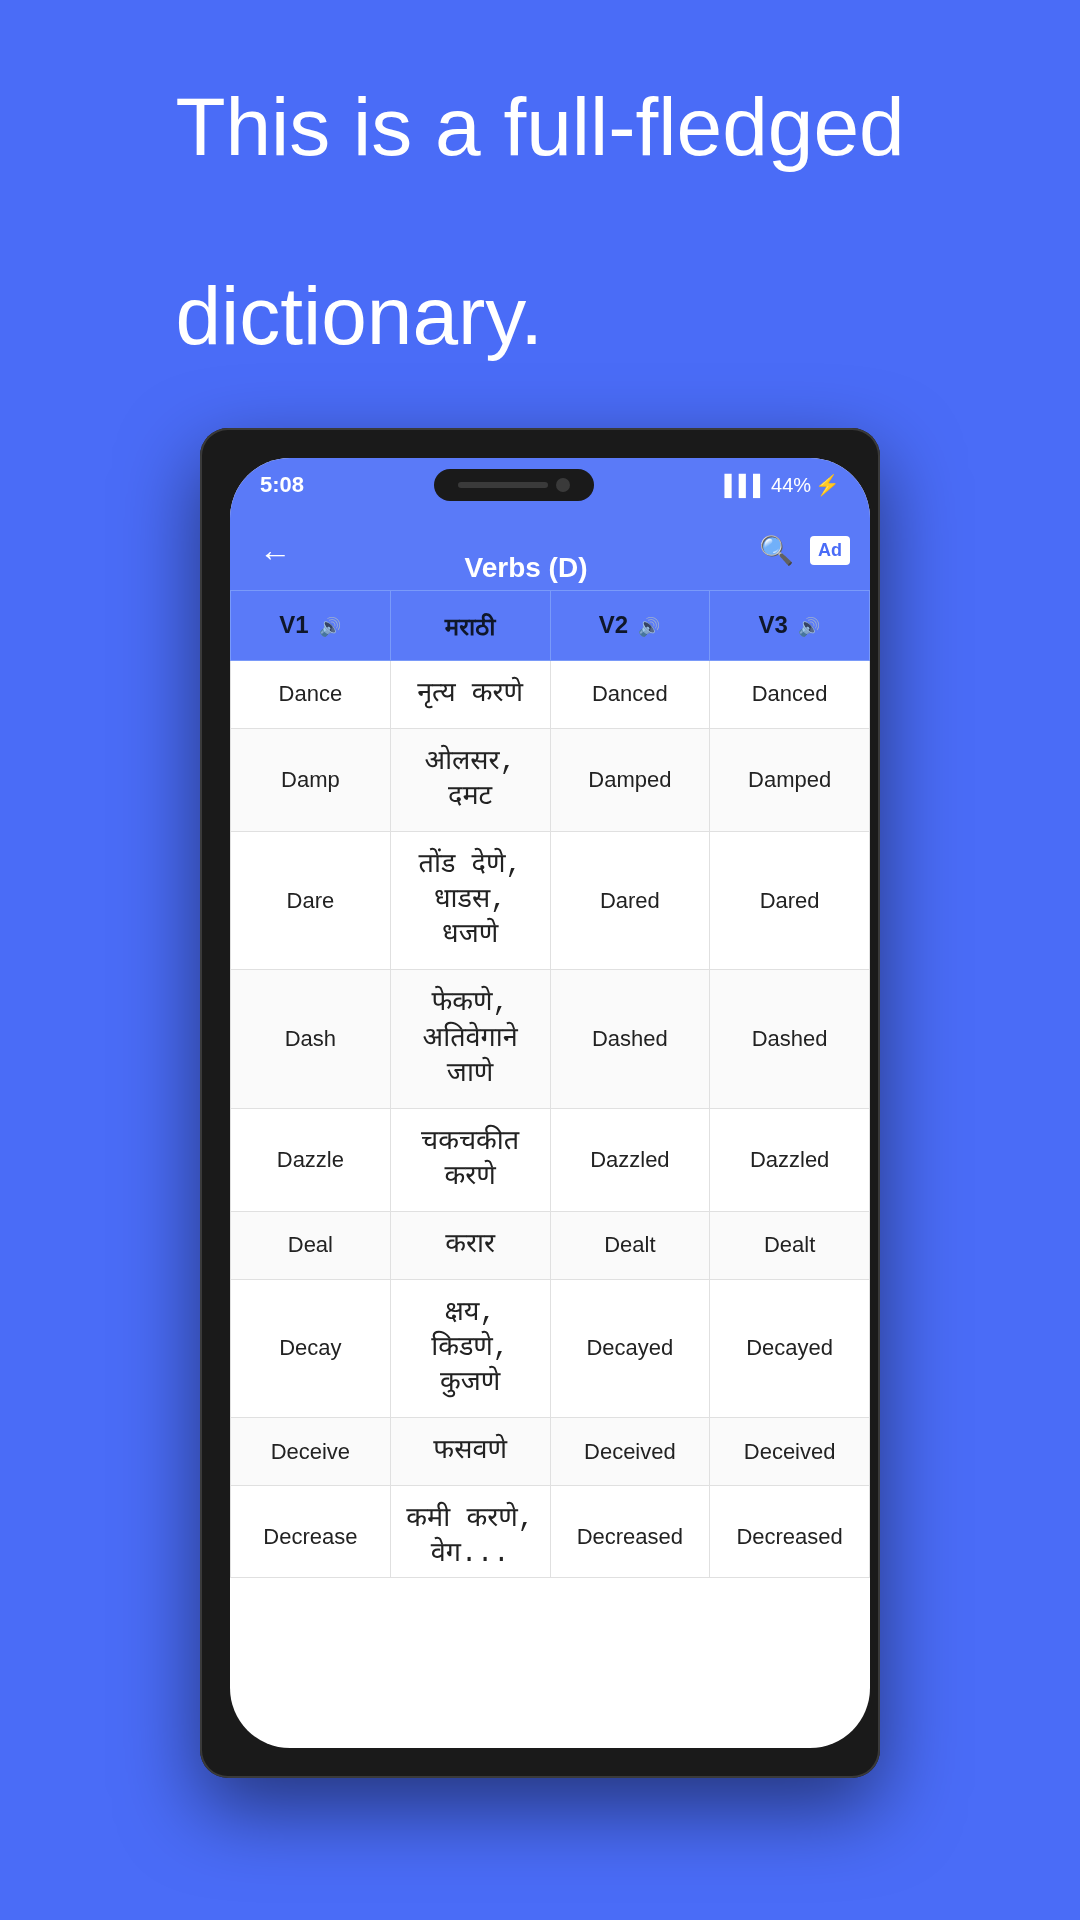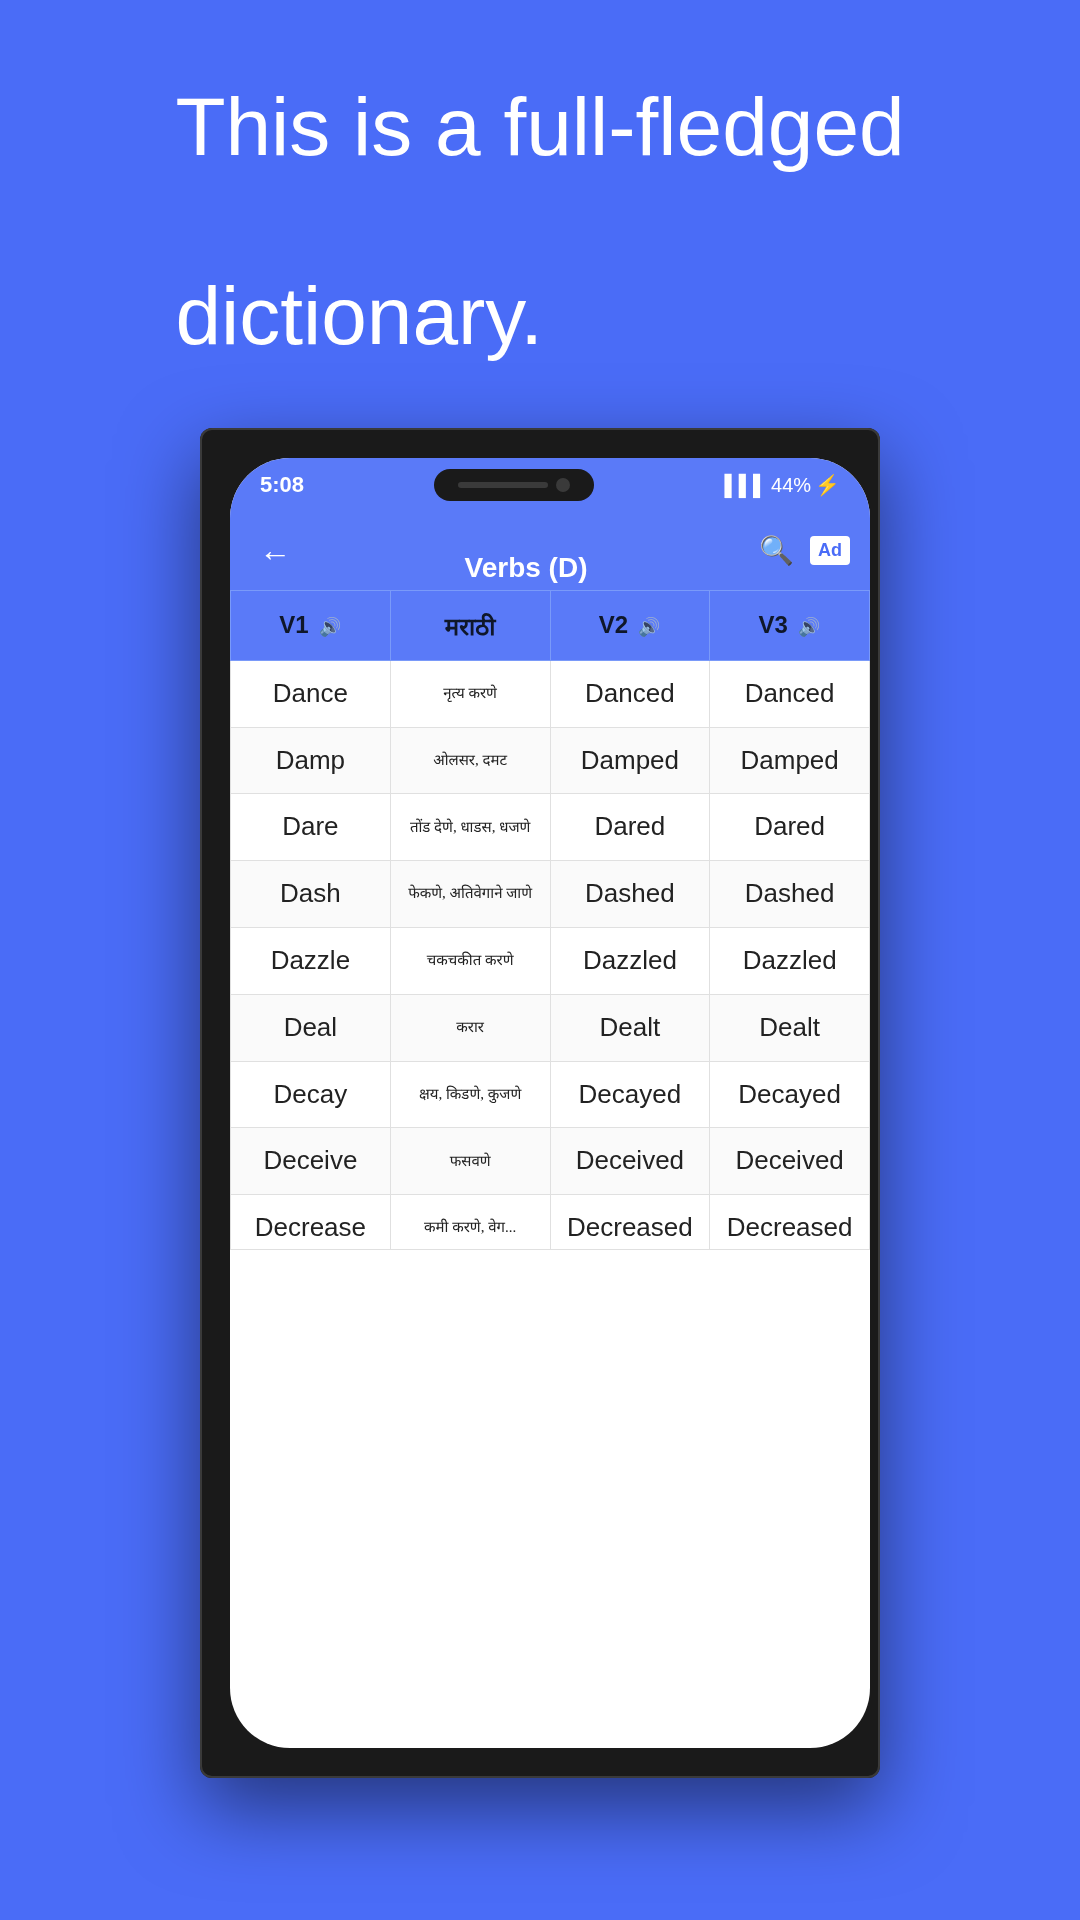--- a/index.html
+++ b/index.html
@@ -35,21 +35,21 @@
       display: flex;
       align-items: center;
       justify-content: center;
     }
 
     .phone-outer {
       position: relative;
       width: 680px;
       height: 1350px;
       background: #1a1a1a;
-      border-radius: 12px;
+      border-radius: 28px;
       box-shadow: 0 30px 80px rgba(0,0,0,0.5), inset 0 0 0 2px #3a3a3a;
       display: flex;
       flex-direction: column;
       align-items: center;
       overflow: hidden;
       padding-left: 20px;
     }
 
     
     .phone-outer::before {
@@ -210,41 +210,41 @@
       border-bottom: 1px solid #ddd;
     }
 
     tbody tr:nth-child(even) {
       background: #fafafa;
     }
 
     tbody td {
       padding: 16px 8px;
       text-align: center;
-      font-size: 26px;
+      font-size: 22px;
       color: #222;
       border: 1px solid #e0e0e0;
       vertical-align: middle;
       line-height: 1.3;
     }
 
     .col-v1 { width: 25%; }
     .col-marathi { width: 25%; }
     .col-v2 { width: 25%; }
     .col-v3 { width: 25%; }
 
     .speaker-icon {
       font-size: 18px;
       margin-left: 4px;
       opacity: 0.8;
     }
 
     .marathi-text {
-      font-family: Liberation Serif, serif;
-      font-size: 15px;
+      font-family: Liberation Mono, monospace;
+      font-size: 27px;
     }
 
     
     .partial-row td {
       padding-bottom: 4px;
       overflow: hidden;
     }
   </style>
 </head>
 <body>

